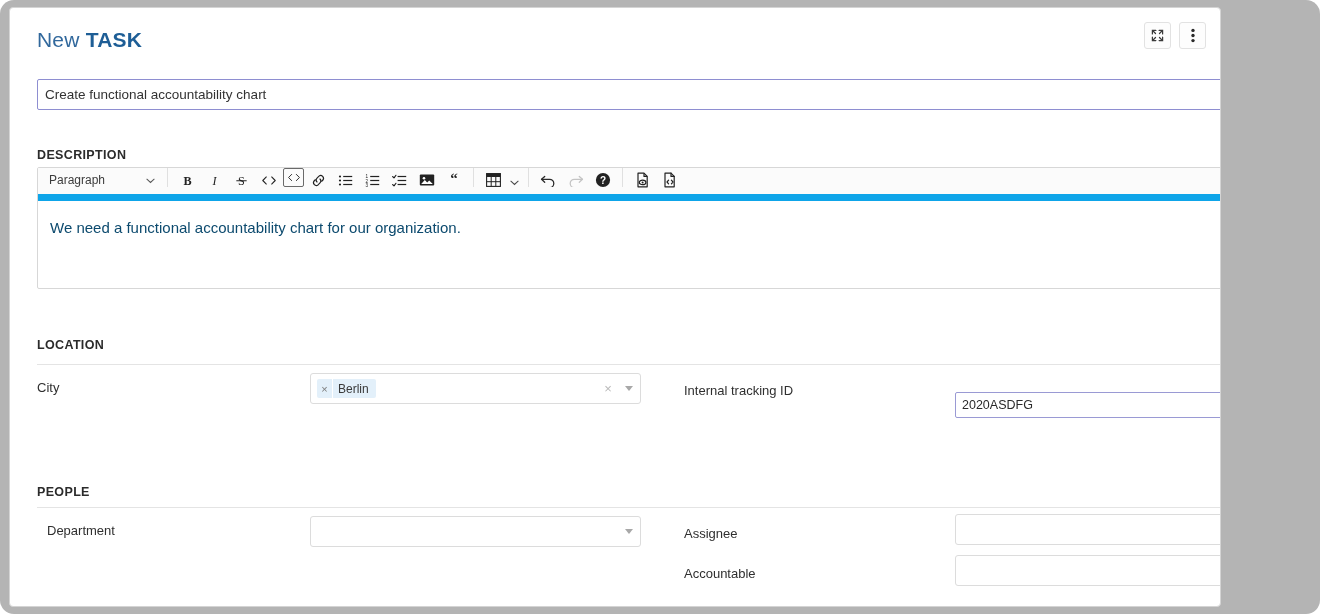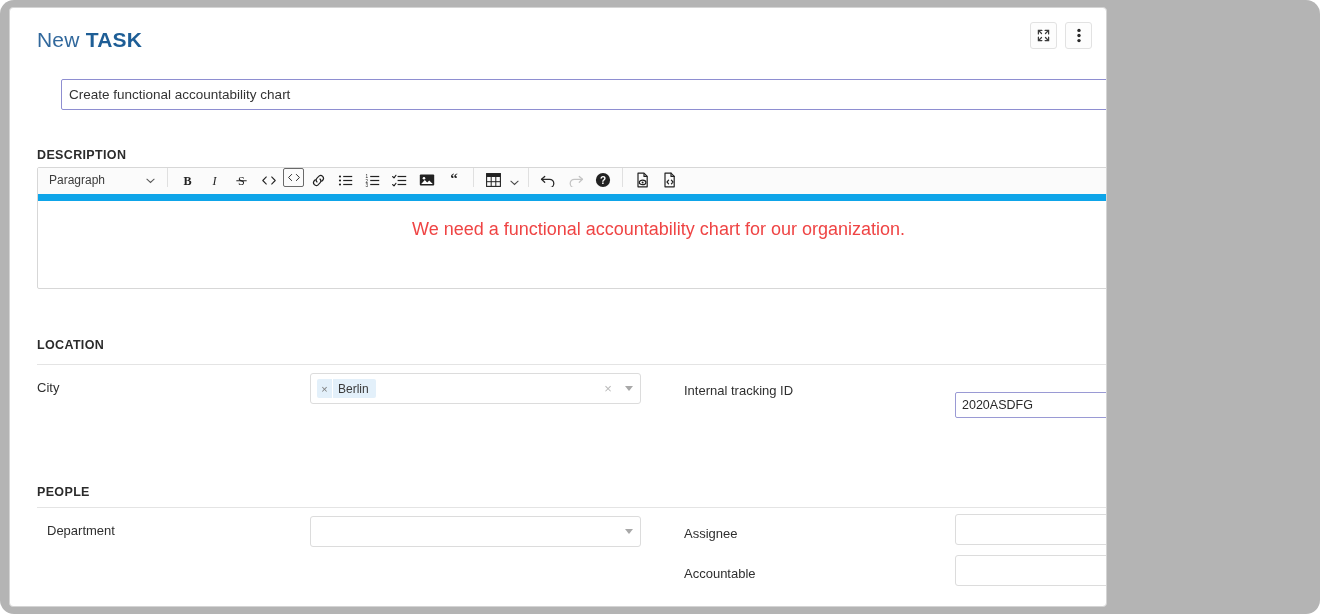--- a/index.html
+++ b/index.html
@@ -16,21 +16,21 @@
     position: absolute;
     left: 0; top: 0;
     width: 1320px; height: 614px;
     background: #b4b4b4;
     border-radius: 14px;
     overflow: hidden;
   }
   #panel {
     position: absolute;
     left: 9px; top: 7px;
-    width: 1098px; height: 600px;
+    width: 1212px; height: 600px;
     background: #ffffff;
     border: 1px solid #d4d4d4;
     border-radius: 4px;
     overflow: hidden;
   }
 
   
   .hdr {
     position: absolute;
     left: 0; top: 0; right: 0; height: 62px;
@@ -69,21 +69,20 @@
   .title-input {
     width: 100%; height: 31px;
     border: 1px solid #8e8ed1;
     border-radius: 2px;
     background: #fff;
     padding: 0 7px;
     font-family: "Liberation Sans", sans-serif;
     font-size: 13.5px;
     color: #333;
     outline: none;
-    margin-left: 24px;
   }
 
   
   .grp-label {
     font-size: 12.5px;
     font-weight: 700;
     letter-spacing: .35px;
     color: #2b2b2b;
   }
   .grp-rule {
@@ -131,24 +130,23 @@
     margin: 0 1px;
     border-radius: 2px;
   }
   .tb-btn.boxed { border: 1px solid #6a6a6a; width: 21px; height: 19px; }
   .tb-btn.dim { color: #c2c2c2; }
   .tb-btn svg { display: block; }
   .tb-chev { width: 15px; display: flex; align-items: center; justify-content: center; cursor: pointer; }
 
   .editor-body {
     padding: 16px 12px 0 12px;
-    font-size: 18px;
-    color: #ef4444;
+    font-size: 15px;
+    color: #0c4a6e;
     line-height: 1.4;
-    text-align: center;
   }
 
   
   .sec-location-label { position: absolute; left: 27px; top: 268px; }
   .sec-location-rule  { position: absolute; left: 27px; top: 294px; }
   .sec-people-label   { position: absolute; left: 27px; top: 415px; }
   .sec-people-rule    { position: absolute; left: 27px; top: 437px; }
 
   
   .fld-label {

